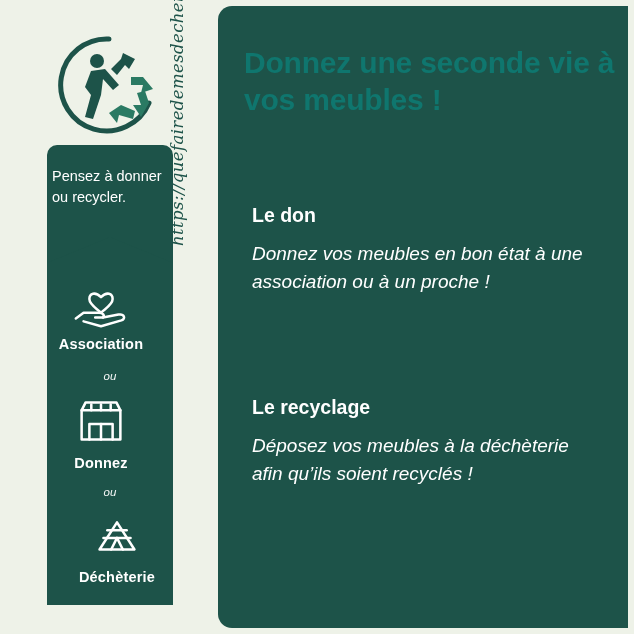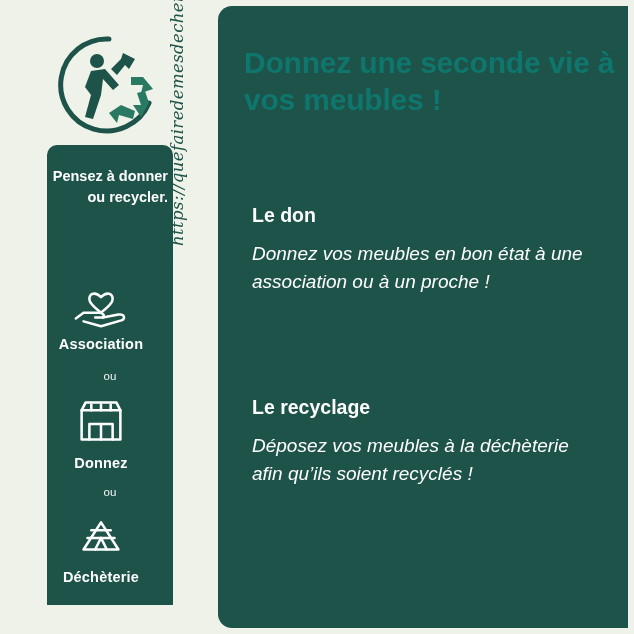--- a/index.html
+++ b/index.html
@@ -89,24 +89,24 @@
     height: 0;
     border-left: 63px solid #1d5349;
     border-right: 63px solid #1d5349;
     border-bottom: 26px solid transparent;
   }
   .banner-title {
     position: absolute;
     left: 52px;
     top: 166px;
     width: 116px;
-    text-align: right;
+    text-align: left;
     color: #ffffff;
     font-size: 14.5px;
-    font-weight: bold;
+    font-weight: normal;
     line-height: 1.45;
   }
   .banner-item {
     position: absolute;
     left: 47px;
     width: 108px;
     text-align: center;
     color: #ffffff;
   }
   .banner-item .icon {
@@ -119,27 +119,28 @@
     font-weight: bold;
     letter-spacing: 0.2px;
   }
   .sep {
     position: absolute;
     left: 47px;
     width: 126px;
     text-align: center;
     color: #ffffff;
     font-size: 11.5px;
+    font-style: italic;
     opacity: 0.95;
   }
   #item-association { top: 275px; }
   #sep-1 { top: 370px; }
   #item-magasin { top: 394px; }
   #sep-2 { top: 486px; }
-  #item-dechetterie { top: 508px; }
+  #item-dechetterie { top: 508px; padding-left: 16px; }
 
   
   .vertical-url {
     position: absolute;
     left: 168px;
     top: 246px;
     width: 320px;
     color: #1d5349;
     font-family: "DejaVu Serif", serif;
     font-style: italic;

